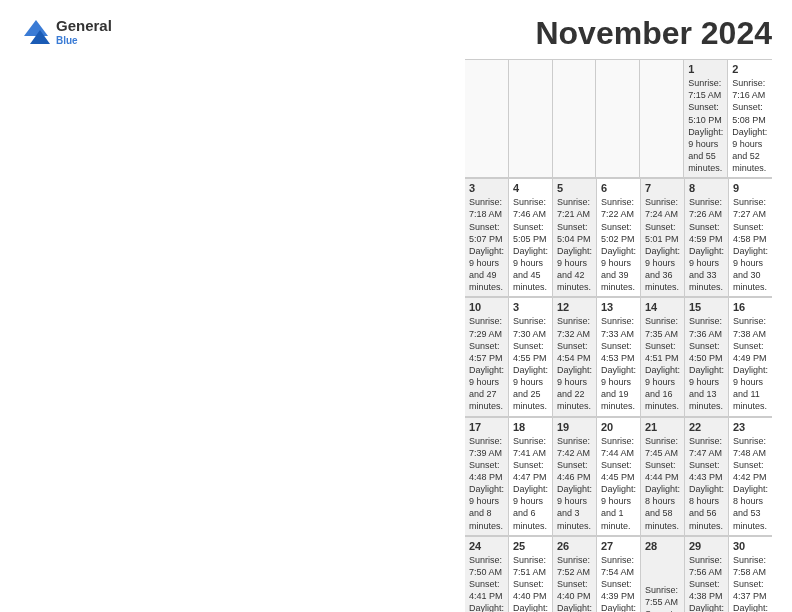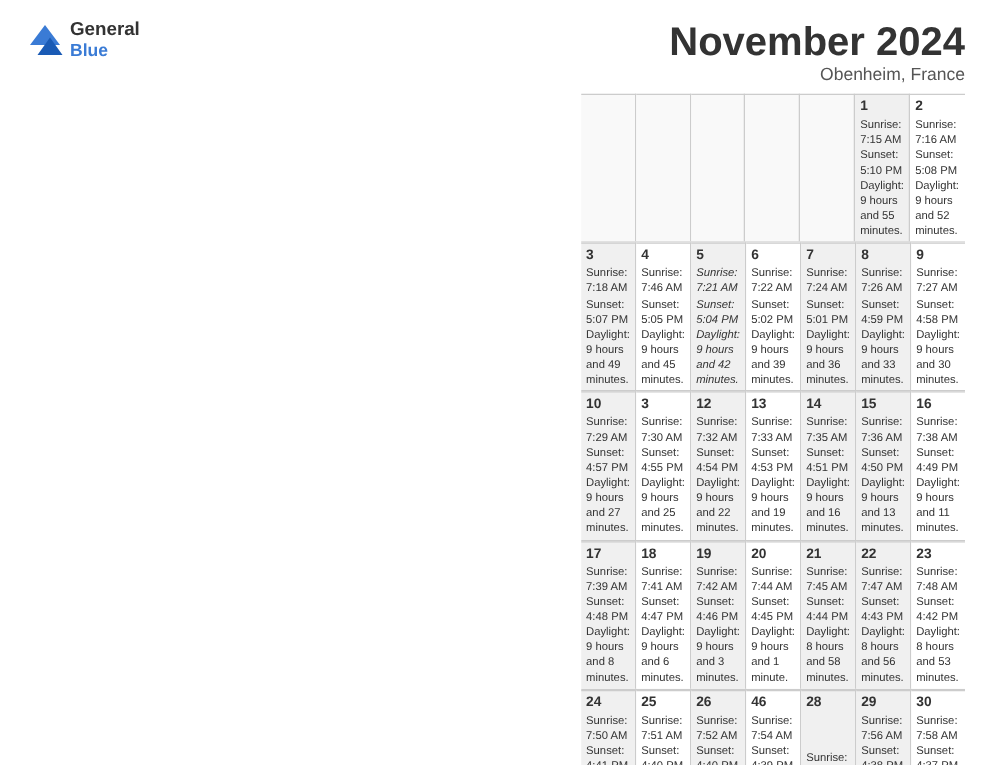--- a/index.html
+++ b/index.html
@@ -32,21 +32,21 @@
       display: flex;
       flex-direction: column;
       line-height: 1.1;
     }
     .logo-general {
       font-size: 15px;
       font-weight: bold;
       color: #333;
     }
     .logo-blue {
-      font-size: 14px;
+      font-size: 10px;
       font-weight: bold;
       color: #3a7bd5;
     }
     .logo-icon {
       width: 32px;
       height: 32px;
     }
     .title-area {
       text-align: right;
     }
@@ -126,21 +126,20 @@
         <polygon points="16,4 28,20 4,20" fill="#3a7bd5"></polygon>
         <polygon points="20,14 30,28 10,28" fill="#1a5bb5"></polygon>
       </svg>
       <div class="logo-text">
         <span class="logo-general">General</span>
         <span class="logo-blue">Blue</span>
       </div>
     </div>
     <div class="title-area">
       <div class="month-title">November 2024</div>
-      <div class="subtitle">Obenheim, France</div>
     </div>
   </div>
 
   <div class="calendar">
     <div class="cal-header" id="cal-header">
         <div class="cal-header-cell">Sunday</div>
         <div class="cal-header-cell">Tuesday</div>
         <div class="cal-header-cell">Wednesday</div>
         <div class="cal-header-cell">Thursday</div>
         <div class="cal-header-cell">Friday</div>
@@ -178,21 +177,21 @@
           </div>
           <div class="cal-cell">
             <span class="day-num">4</span>
             <div class="cell-info" style="white-space: pre-line;">Sunrise: 7:46 AM
 Sunset: 5:05 PM
 Daylight: 9 hours
 and 45 minutes.</div>
           </div>
           <div class="cal-cell shaded">
             <span class="day-num">5</span>
-            <div class="cell-info" style="white-space: pre-line; font-style: italic;">Sunrise: 7:21 AM
+            <div class="cell-info" style="white-space: pre-line;">Sunrise: 7:21 AM
 Sunset: 5:04 PM
 Daylight: 9 hours
 and 42 minutes.</div>
           </div>
           <div class="cal-cell">
             <span class="day-num">6</span>
             <div class="cell-info" style="white-space: pre-line;">Sunrise: 7:22 AM
 Sunset: 5:02 PM
 Daylight: 9 hours
 and 39 minutes.</div>
@@ -337,21 +336,21 @@
 and 49 minutes.</div>
           </div>
           <div class="cal-cell shaded">
             <span class="day-num">26</span>
             <div class="cell-info" style="white-space: pre-line;">Sunrise: 7:52 AM
 Sunset: 4:40 PM
 Daylight: 8 hours
 and 47 minutes.</div>
           </div>
           <div class="cal-cell">
-            <span class="day-num">46</span>
+            <span class="day-num">27</span>
             <div class="cell-info" style="white-space: pre-line;">Sunrise: 7:54 AM
 Sunset: 4:39 PM
 Daylight: 8 hours
 and 45 minutes.</div>
           </div>
           <div class="cal-cell shaded">
             <span class="day-num">28</span>
             <div class="cell-info" style="white-space: pre-line; margin-top: 32px;">Sunrise: 7:55 AM
 Sunset: 4:38 PM
 Daylight: 8 hours

